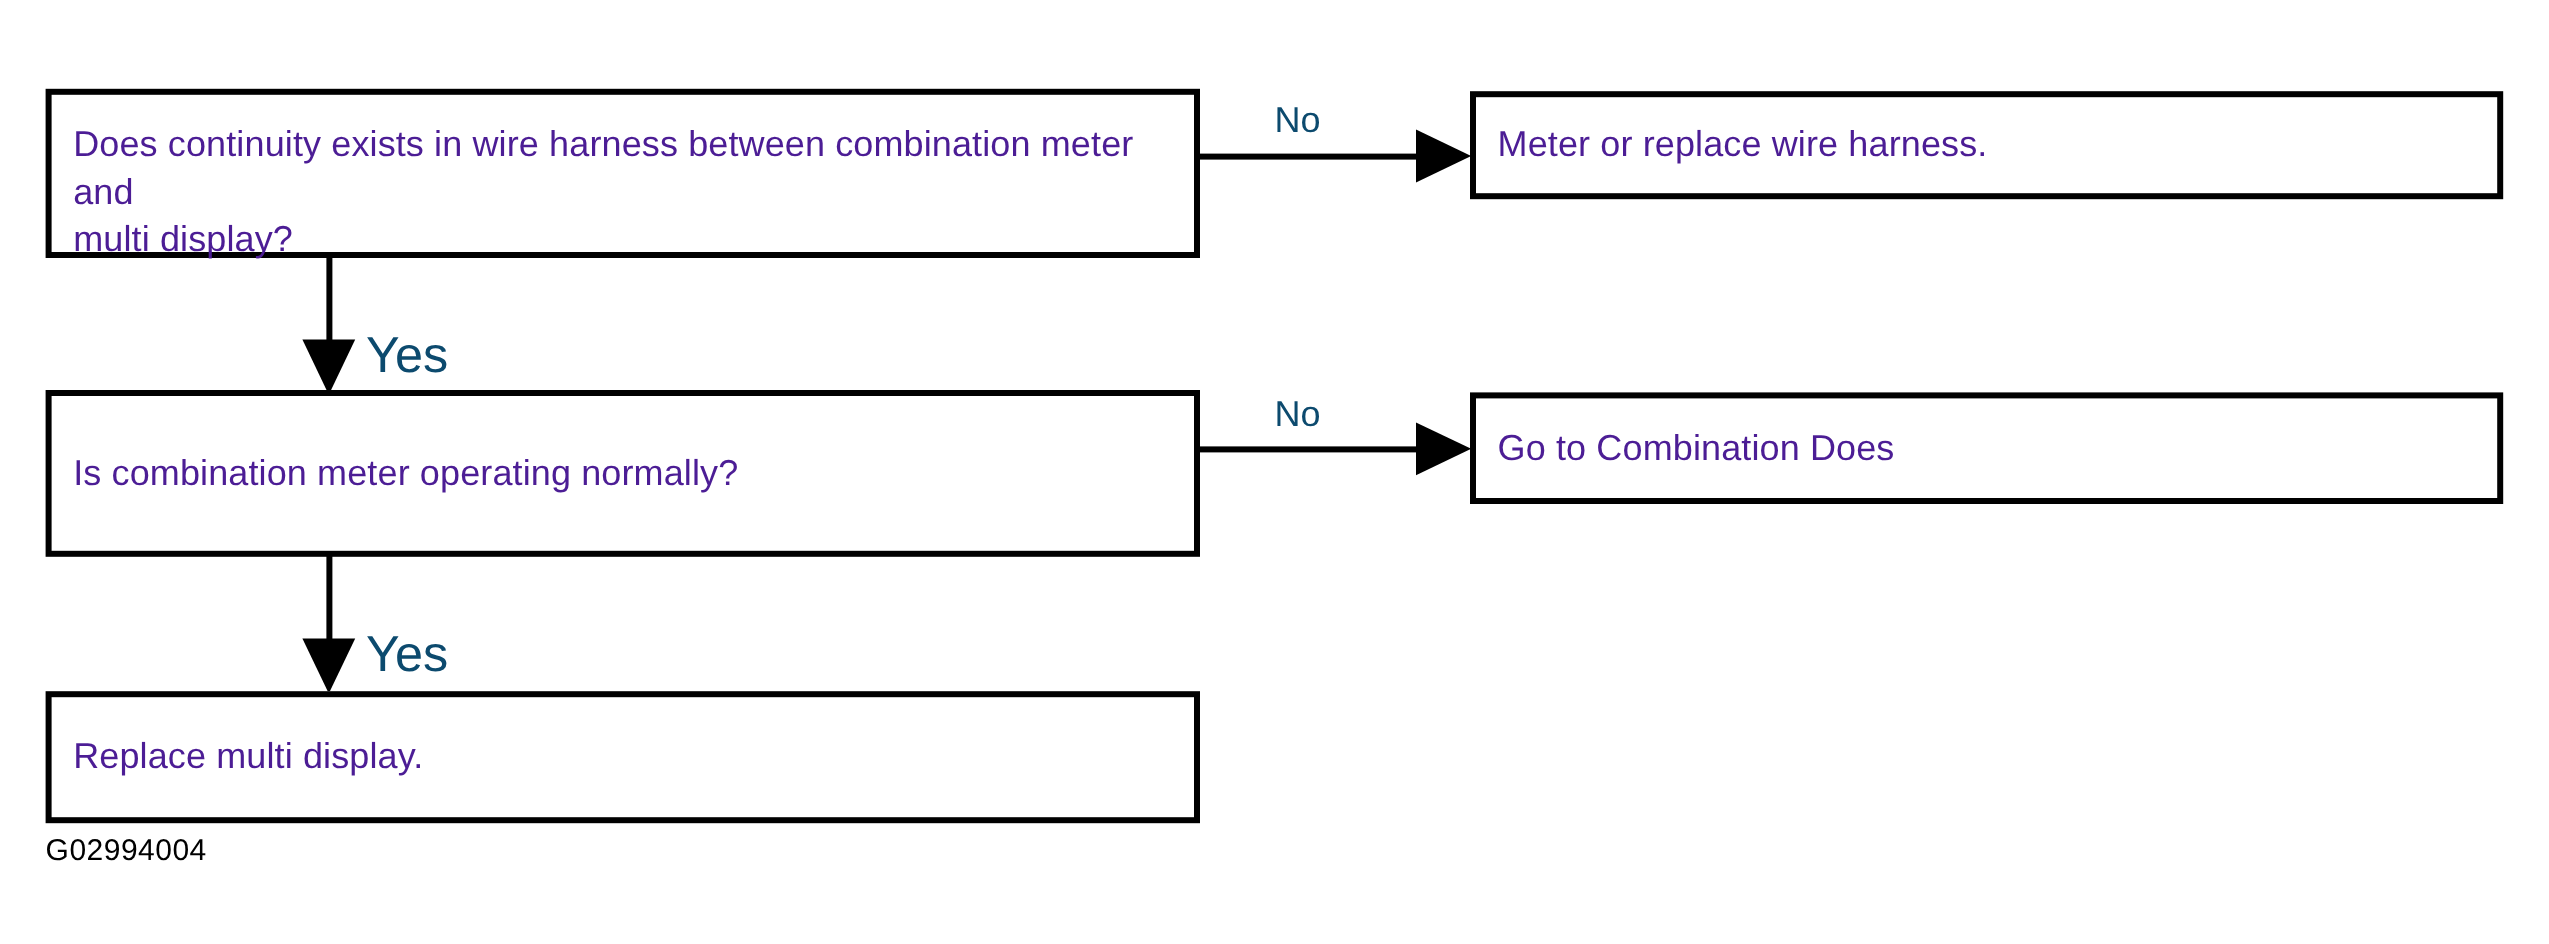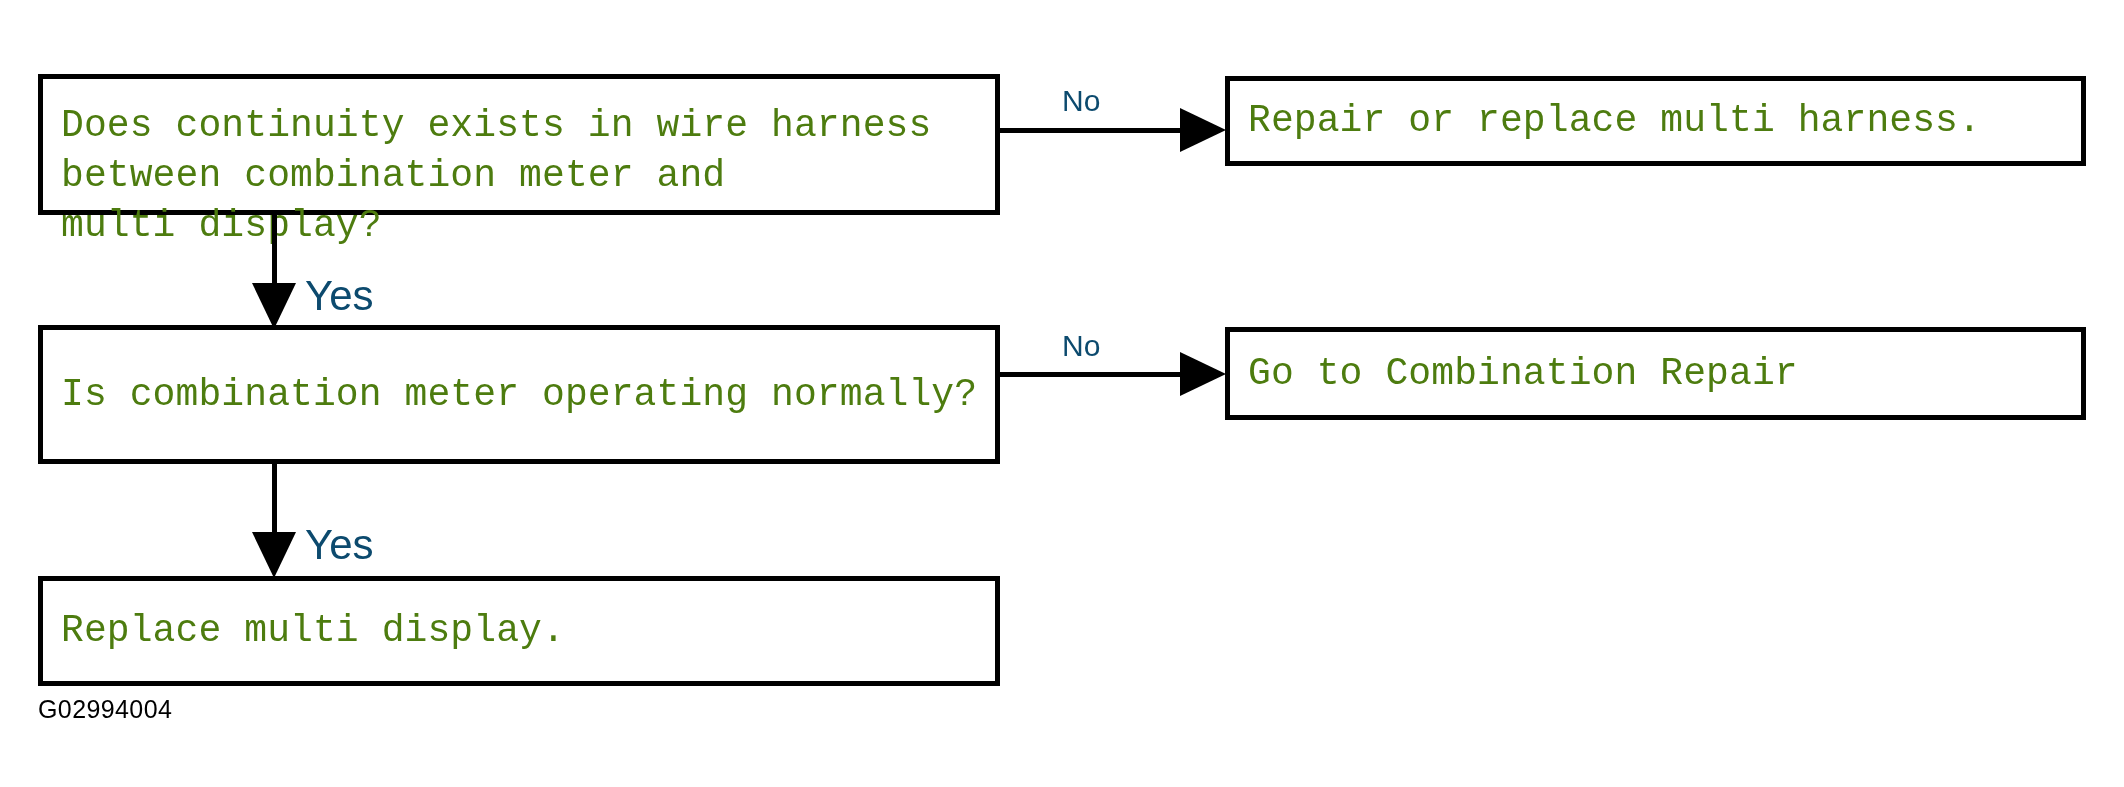--- a/index.html
+++ b/index.html
@@ -21,26 +21,25 @@
   .node {
     position: absolute;
     box-sizing: border-box;
     border: 5px solid #000000;
     background: #ffffff;
   }
   .node .node-text {
     position: absolute;
     left: 18px;
     right: 10px;
-    font-size: 38px;
+    font-size: 30px;
     line-height: 1.32;
     letter-spacing: 0.1px;
     white-space: pre-line;
-    color: #4d7c0f;
-    font-family: Liberation Mono, monospace;
+    color: #4c1d95;
   }
   
   .node.overflow .node-text {
     top: 22px;
   }
   
   .node.centered .node-text {
     top: 50%;
     transform: translateY(-50%);
   }
@@ -104,37 +103,37 @@
   <div class="node overflow" style="left:38px; top:74px; width:962px; height:141px;">
     <div class="node-text">Does continuity exists in wire harness between combination meter and
 multi display?</div>
   </div>
 
   <div class="hline" style="left:1000px; top:128px; width:186px;"></div>
   <div class="arrow-right" style="left:1180px; top:108px;"></div>
   <div class="edge-label no" style="left:1062px; top:84px;">No</div>
 
   <div class="node centered" style="left:1225px; top:76px; width:861px; height:90px;">
-    <div class="node-text">Repair or replace multi harness.</div>
+    <div class="node-text">Meter or replace wire harness.</div>
   </div>
 
   <div class="vline" style="left:272px; top:213px; height:76px;"></div>
   <div class="arrow-down" style="left:252px; top:283px;"></div>
   <div class="edge-label yes" style="left:305px; top:228px;">Yes</div>
 
   <div class="node centered" style="left:38px; top:325px; width:962px; height:139px;">
     <div class="node-text">Is combination meter operating normally?</div>
   </div>
 
   <div class="hline" style="left:1000px; top:372px; width:186px;"></div>
   <div class="arrow-right" style="left:1180px; top:352px;"></div>
   <div class="edge-label no" style="left:1062px; top:329px;">No</div>
 
   <div class="node centered" style="left:1225px; top:327px; width:861px; height:93px;">
-    <div class="node-text">Go to Combination Repair</div>
+    <div class="node-text">Go to Combination Does</div>
   </div>
 
   <div class="vline" style="left:272px; top:462px; height:76px;"></div>
   <div class="arrow-down" style="left:252px; top:532px;"></div>
   <div class="edge-label yes" style="left:305px; top:477px;">Yes</div>
 
   <div class="node centered" style="left:38px; top:576px; width:962px; height:110px;">
     <div class="node-text">Replace multi display.</div>
   </div>
 

